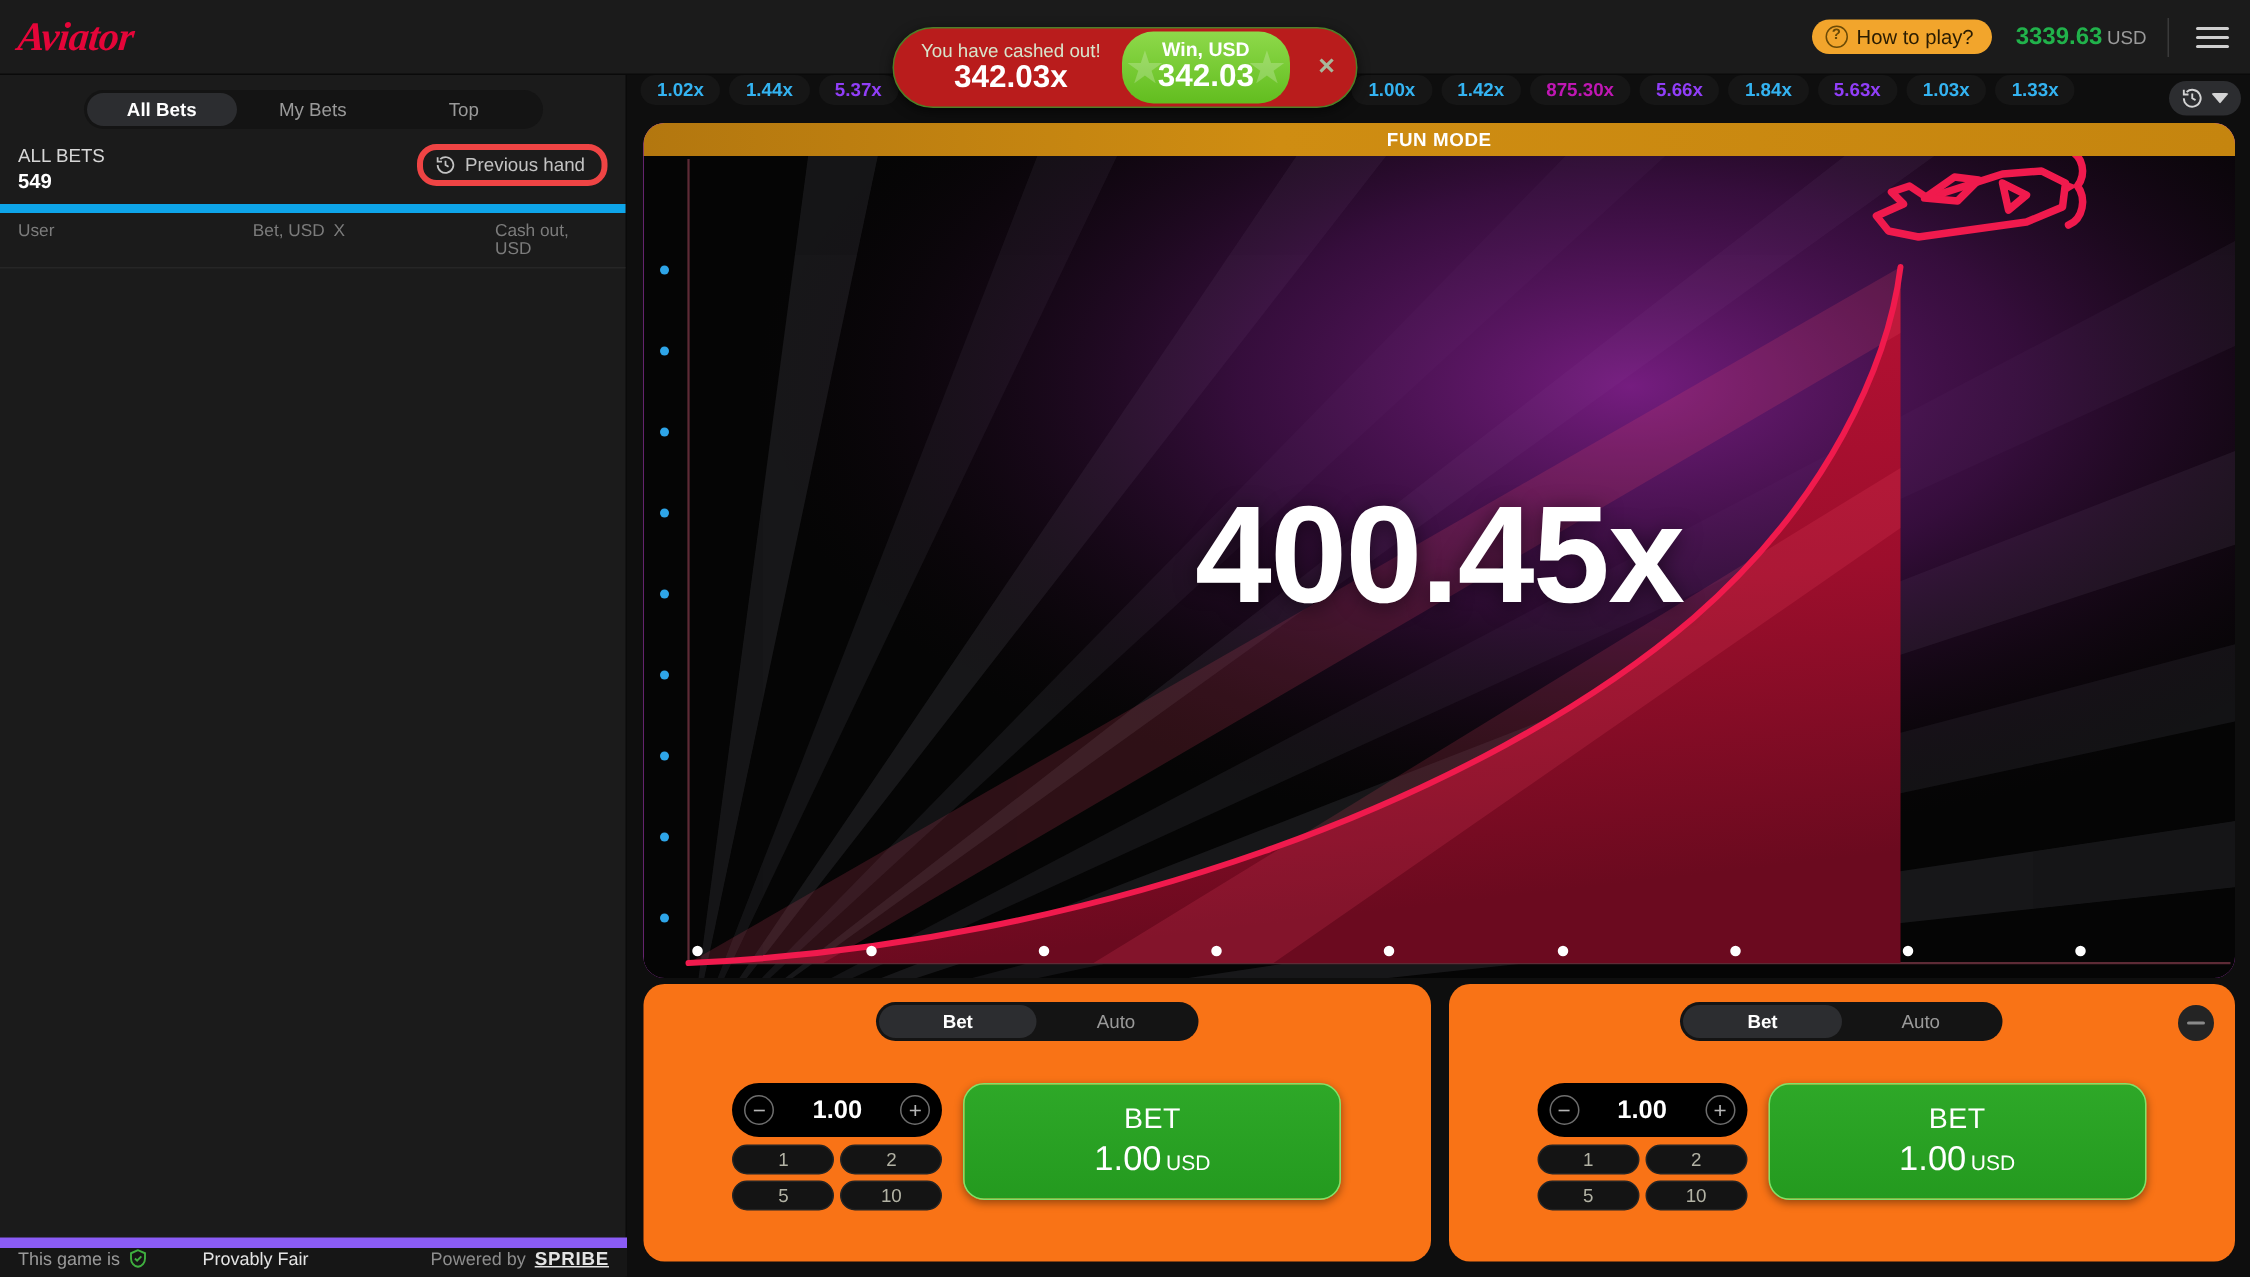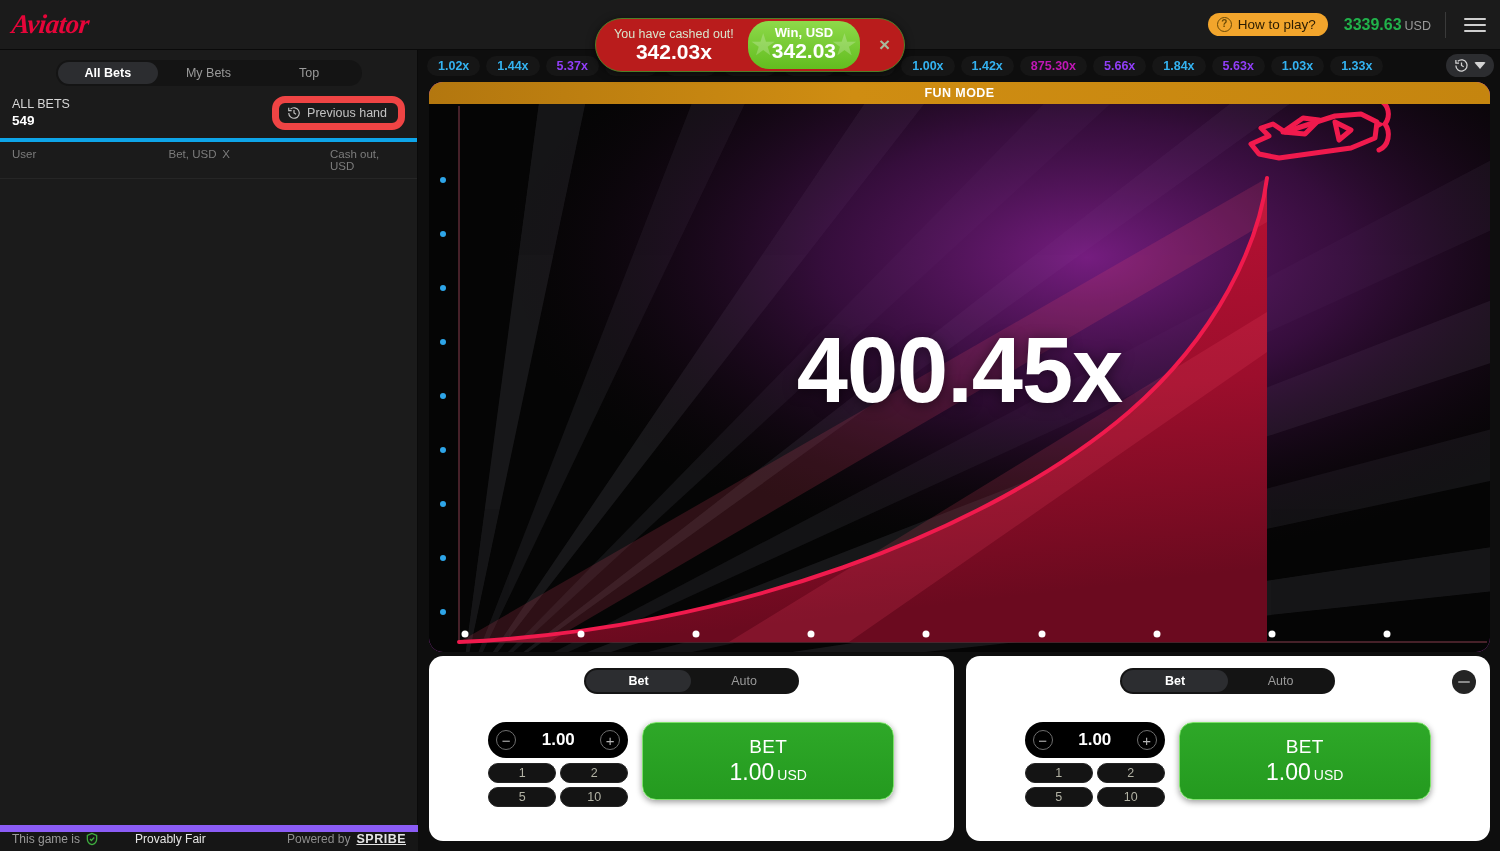--- a/index.html
+++ b/index.html
@@ -102,28 +102,28 @@
     line-height: 22px; border-radius: 11px; cursor: pointer;
   }
   .tab.active { background: #2c2d30; color: #fff; font-weight: bold; }
   .allbets-row {
     display:flex; align-items:flex-start; padding: 10px 12px 8px 12px;
   }
   .allbets-label { font-size: 12.5px; color: #d6d6d6; line-height: 1.35;}
   .allbets-count { font-size: 13.5px; color: #fff; font-weight: bold; }
   .prev-hand {
     margin-left: auto; display:flex; align-items:center; gap:6px;
-    border: 7px solid #ef4444; border-radius: 13px;
+    border: 4px solid #ef4444; border-radius: 13px;
     padding: 3px 11px 3px 8px; color: #c3c3c3; font-size: 12.5px;
     cursor: pointer;
   }
   .clock-ico { width:14px; height:14px; }
   .bets-head {
     display:flex; padding: 6px 12px; font-size: 11.5px; color: #7c7c7c;
-    border-top: 4px solid #0ea5e9; border-bottom: 1px solid #262626;
+    border-top: 6px solid #0ea5e9; border-bottom: 1px solid #262626;
   }
   .bets-head .c-user { width: 160px; }
   .bets-head .c-bet  { width: 55px; }
   .bets-head .c-x    { width: 110px; }
   .bets-head .c-cash { margin-left:auto; }
   .bets-body { height: 660px; }
 
   .footer {
     position:absolute; bottom: 0; left:0; width: 418px; height: 26px;
     background:#161616; border-top: 7px solid #8b5cf6;
@@ -133,21 +133,21 @@
   .footer .pf { color:#e4e4e4; display:flex; align-items:center; gap:5px;}
   .shield { width:14px; height:14px; }
   .powered { margin-left:auto; display:flex; align-items:baseline; gap:6px; color:#8d8d8d;}
   .spribe { color:#e4e4e4; font-weight:bold; font-size:12.5px; letter-spacing:0.5px; text-decoration: underline; }
 
   
   .right { position:absolute; left: 419px; top: 50px; width: 1081px; height: 801px; background:#0e0e0e;}
 
   
   .history {
-    height: 32px; display:flex; align-items:center; gap: 6px;
+    height: 32px; display:flex; align-items:flex-start; gap: 6px;
     padding: 0 4px 0 8px; overflow:hidden; position:relative;
   }
   .chip {
     background:#161616; border-radius:11px; padding: 3px 11px;
     font-size: 12.5px; font-weight: bold; white-space: nowrap;
   }
   .c-blue { color: #34b3f1; }
   .c-purple { color: #913ef8; }
   .c-pink { color: #c017b4; }
   .hist-btn {
@@ -182,21 +182,21 @@
     font-size: 92px; font-weight: bold; color:#fff;
     letter-spacing: -1px;
     text-shadow: 0 2px 14px rgba(0,0,0,.55);
     z-index: 9;
   }
 
   
   .panels { display:flex; gap: 12px; padding: 4px 10px 0 10px; }
   .panel {
     position: relative;
-    flex: 1; background: #ffffff; border-radius: 14px;
+    flex: 1; background: #f97316; border-radius: 14px;
     height: 185px; padding: 12px 0 0 0;
   }
   .panel-min {
     position:absolute; right: 14px; top: 14px;
     width: 24px; height: 24px; border-radius:50%;
     background:#242424; display:flex; align-items:center; justify-content:center;
     cursor:pointer;
   }
   .panel-min i { display:block; width:12px; height:2px; background:#8a8a8a; border-radius:1px;}
   .mode-toggle {

